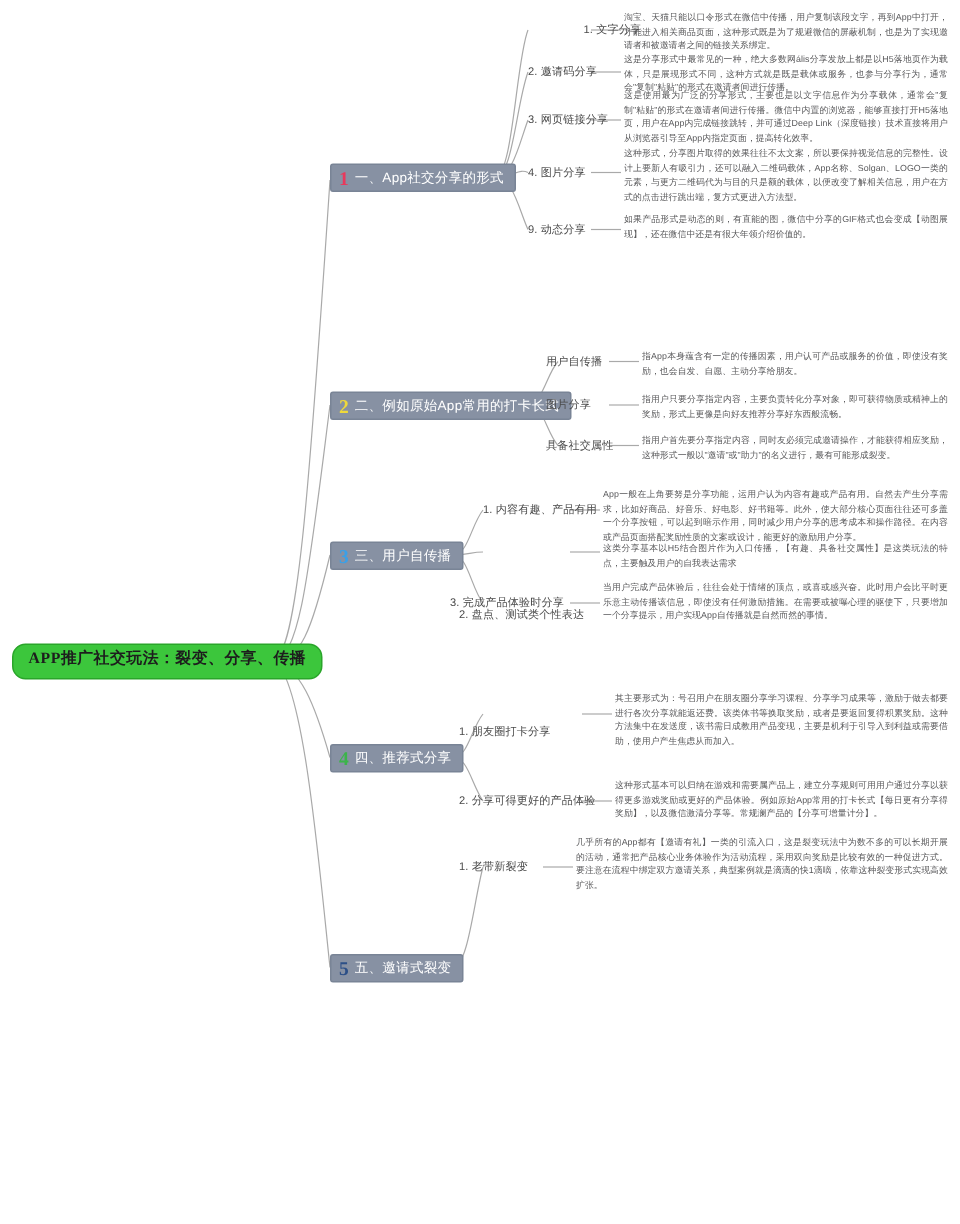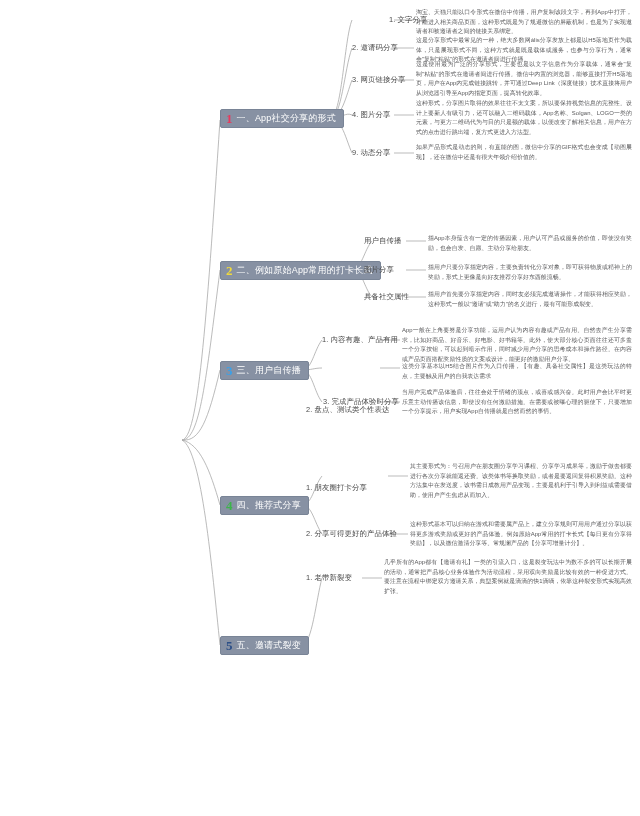--- a/index.html
+++ b/index.html
@@ -98,20 +98,23 @@
       <path d="M380 368 L 400 368"></path>
       <path d="M380 402 L 400 402"></path>
 
       <path d="M388 476 L 408 476"></path>
       <path d="M388 534 L 408 534"></path>
 
       <path d="M362 578 L 382 578"></path>
     </g>
   </svg>
 
+  <div class="root-node">
+    <span>APP推广社交玩法：裂变、分享、传播</span>
+  </div>
 
   <div class="branch" style="left:220px;top:109px;">
     <span class="num" style="color:#e8395c">1</span>
     <span class="btxt">一、App社交分享的形式</span>
   </div>
 
   <div class="topic" style="left:352px;top:16px;margin-left:37px;"><span>1. 文字分享</span></div>
   <div class="para" style="left:416px;top:8px;width:216px;"><span>淘宝、天猫只能以口令形式在微信中传播，用户复制该段文字，再到App中打开，才能进入相关商品页面，这种形式既是为了规避微信的屏蔽机制，也是为了实现邀请者和被邀请者之间的链接关系绑定。</span></div>
 
   <div class="topic" style="left:352px;top:44px;"><span>2. 邀请码分享</span></div>
@@ -144,21 +147,21 @@
     <span class="num" style="color:#3aa0e8">3</span>
     <span class="btxt">三、用户自传播</span>
   </div>
 
   <div class="topic" style="left:322px;top:336px;"><span>1. 内容有趣、产品有用</span></div>
   <div class="para" style="left:402px;top:326px;width:230px;"><span>App一般在上角要努是分享功能，运用户认为内容有趣或产品有用。自然去产生分享需求，比如好商品、好音乐、好电影、好书籍等。此外，使大部分核心页面往往还可多盖一个分享按钮，可以起到暗示作用，同时减少用户分享的思考成本和操作路径。在内容或产品页面搭配奖励性质的文案或设计，能更好的激励用户分享。</span></div>
 
   <div class="topic" style="left:306px;top:364px;margin-top:42px;"><span>2. 盘点、测试类个性表达</span></div>
   <div class="para" style="left:402px;top:362px;width:230px;"><span>这类分享基本以H5结合图片作为入口传播，【有趣、具备社交属性】是这类玩法的特点，主要触及用户的自我表达需求</span></div>
 
-  <div class="topic" style="left:323px;top:398px;"><span>3. 完成产品体验时分享</span></div>
+  <div class="topic" style="left:300px;top:398px;"><span>3. 完成产品体验时分享</span></div>
   <div class="para" style="left:402px;top:388px;width:230px;"><span>当用户完成产品体验后，往往会处于情绪的顶点，或喜或感兴奋。此时用户会比平时更乐意主动传播该信息，即使没有任何激励措施。在需要或被曝心理的驱使下，只要增加一个分享提示，用户实现App自传播就是自然而然的事情。</span></div>
 
   <div class="branch" style="left:220px;top:496px;">
     <span class="num" style="color:#3cb44a">4</span>
     <span class="btxt">四、推荐式分享</span>
   </div>
 
   <div class="topic" style="left:306px;top:484px;"><span>1. 朋友圈打卡分享</span></div>
   <div class="para" style="left:410px;top:462px;width:222px;"><span>其主要形式为：号召用户在朋友圈分享学习课程、分享学习成果等，激励于做去都要进行各次分享就能返还费。该类体书等换取奖励，或者是要返回复得积累奖励。这种方法集中在发送度，该书需日成教用产品变现，主要是机利于引导入到利益或需要借助，使用户产生焦虑从而加入。</span></div>
 

